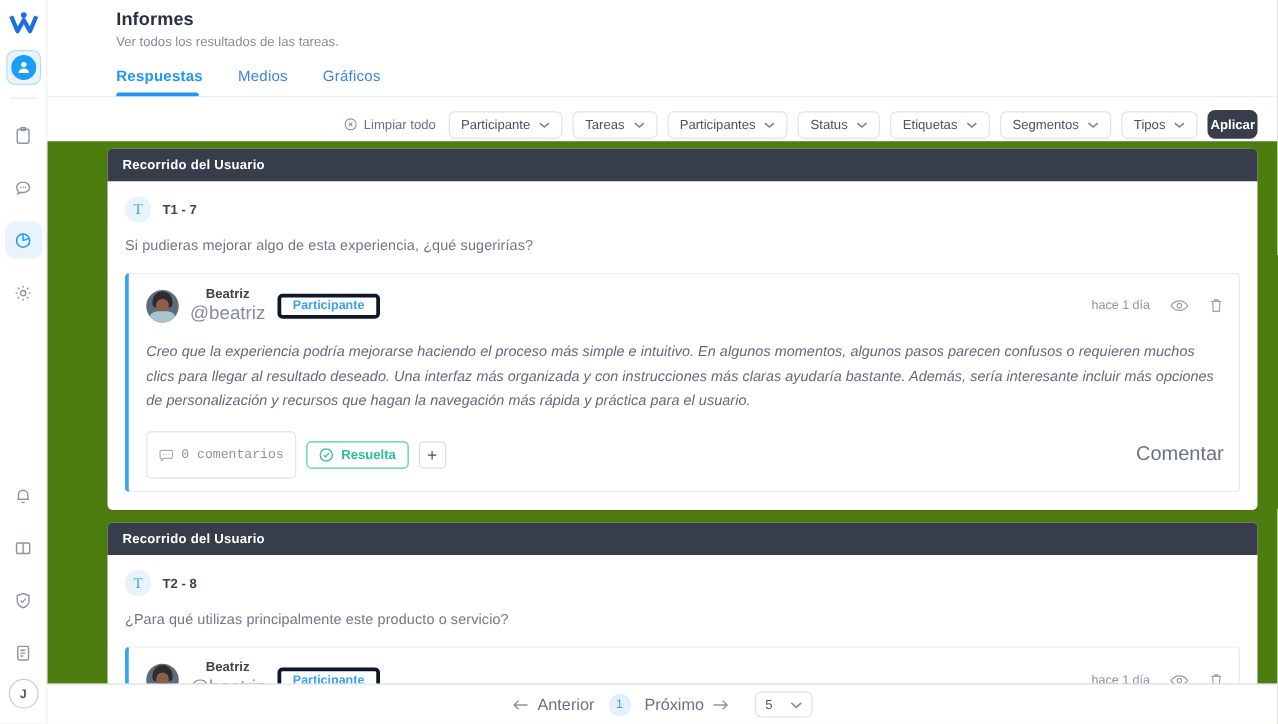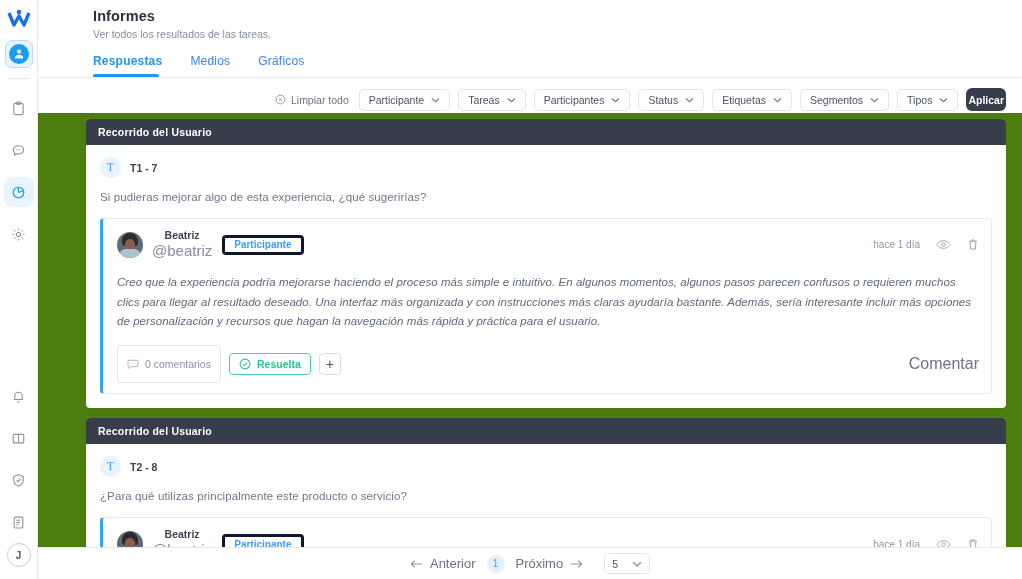--- a/index.html
+++ b/index.html
@@ -130,21 +130,21 @@
   .resp-meta { margin-left:auto; display:flex; align-items:center; gap:16px; color:#9aa0b1; }
   .resp-meta .time { font-size:10px; color:#8e94a6; }
   .icon-btn { cursor:pointer; display:flex; align-items:center; color:#9aa0b1;}
   .resp-text {
     margin-top: 12px; font-size:11.5px; color:#62687c; line-height:1.72; letter-spacing:.05px;font-style:italic;
   }
   .resp-foot { display:flex; align-items:center; margin-top: 13px; gap:8px; }
   .btn-o {
     height:22px; padding:18px 9px; border:1px solid #e2e5ee; border-radius:4px;
     background:#fff; display:flex; align-items:center; gap:6px;
-    font-size:10.5px; color:#8d93a5; cursor:pointer;
+    font-size:10.5px; color:#8d93a5; cursor:pointer;font-family:Liberation Mono, monospace;
   }
   .btn-green {
     height:22px; padding:0 9px; border:1px solid #4ad2a8; border-radius:4px;
     background:#fff; display:flex; align-items:center; gap:6px;
     font-size:10.5px; color:#2ec196; font-weight:bold; cursor:pointer;
   }
   .btn-plus {
     width:22px; height:22px; border:1px solid #d9dde8; border-radius:4px; background:#fff;
     display:flex; align-items:center; justify-content:center; color:#4c5266;
     font-size:14px; cursor:pointer;

